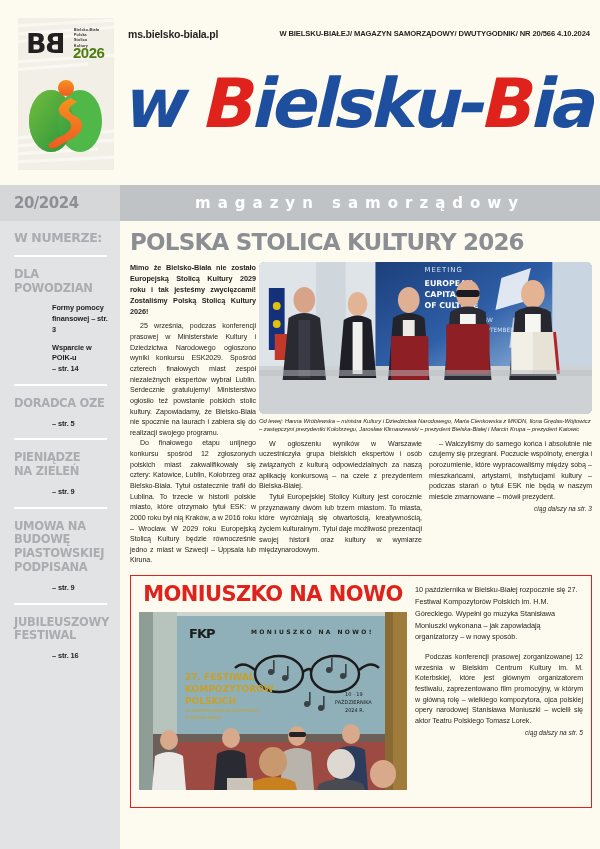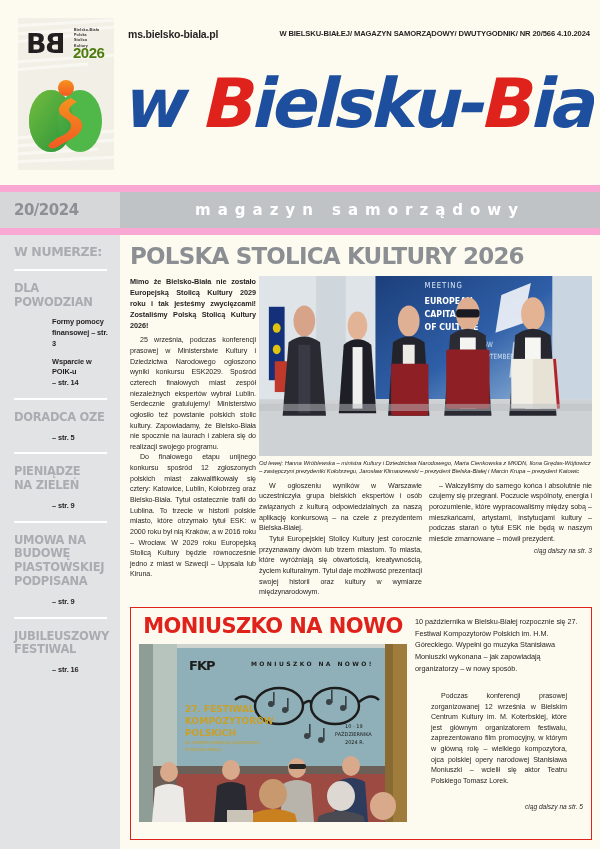--- a/index.html
+++ b/index.html
@@ -112,21 +112,21 @@
     color: #1d4f9e;
     white-space: nowrap;
     font-style: italic;
     transform: skewX(-2deg);
   }
   .title .red { color: #e0221d; }
 
   
   .banner {
     position: relative;
-    height: 50px;
+    height: 36px;
     background: #f9a8d4;
     display: flex;
     align-items: center;
   }
   .banner-left {
     width: 120px;
     flex: 0 0 120px;
     background: #d5d7d9;
     height: 36px;
     display: flex;
@@ -242,24 +242,25 @@
     line-height: 1.5;
     color: #231f20;
     text-align: justify;
     margin: 0 0 0 0;
     text-indent: 10px;
     letter-spacing: -.05px;
   }
 
   .photo-main {
     width: 100%;
-    height: 180px;
+    height: 152px;
     position: relative;
     overflow: hidden;
     background: #2b3f66;
+    border-radius: 6px;
   }
   .caption {
     font-size: 5.9px;
     font-style: italic;
     line-height: 1.42;
     color: #231f20;
     margin: 3px 0 5px 0;
     letter-spacing: -.05px;
   }
   .two-cols {
@@ -314,21 +315,21 @@
     margin-bottom: 9px;
     letter-spacing: -.05px;
   }
   .m-body {
     font-size: 7.1px;
     line-height: 1.5;
     color: #231f20;
     text-align: justify;
     text-indent: 10px;
     letter-spacing: -.05px;
-    margin: 16px;
+    margin: 0;
   }
 </style>
 </head>
 <body>
 
 <div class="page">
 
   <div class="masthead">
 
     <div class="logo-box">

